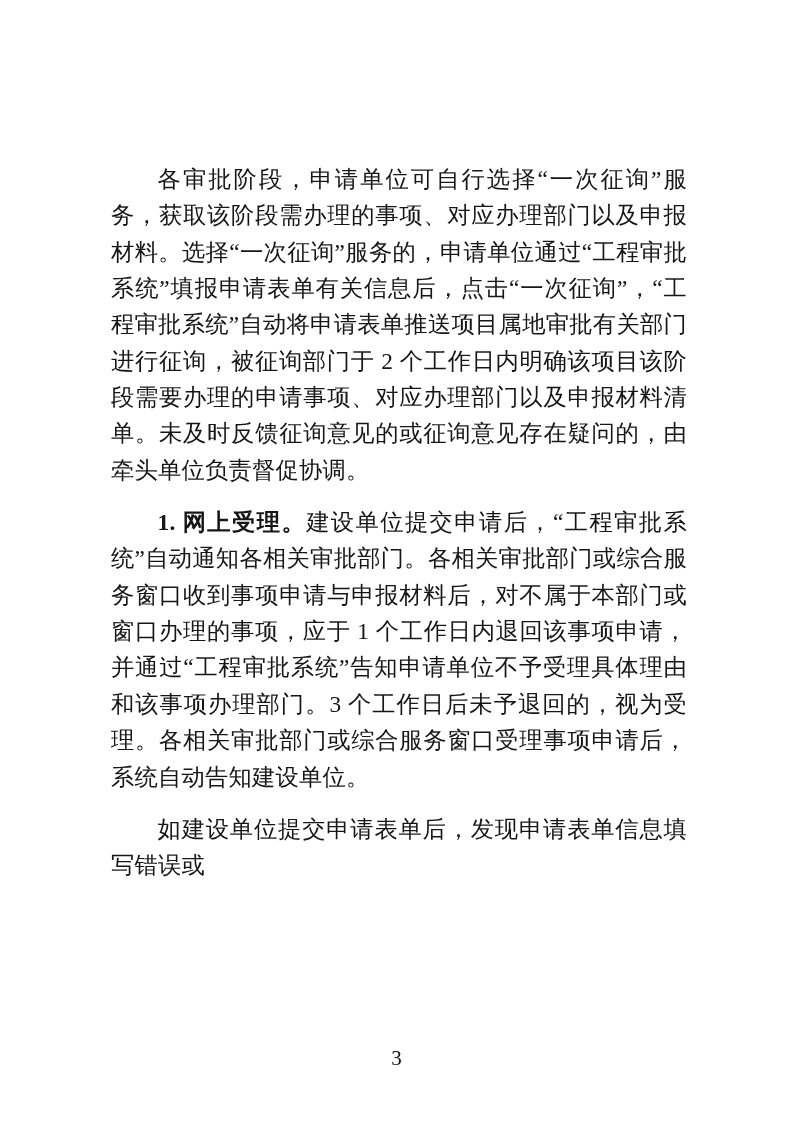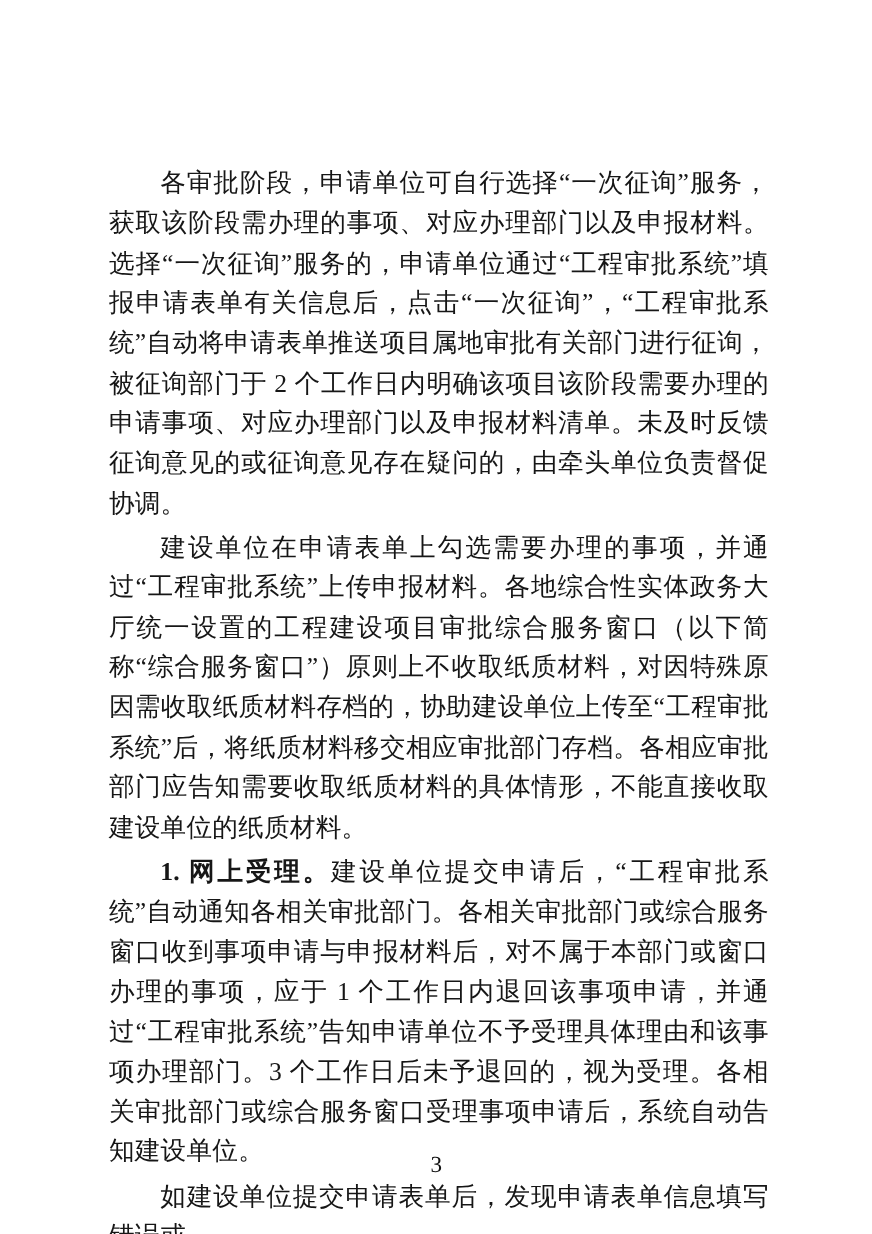--- a/index.html
+++ b/index.html
@@ -18,21 +18,21 @@
     width: 793px; height: 1122px;
     background: #ffffff;
   }
   .doc-body {
     position: absolute;
     left: 95px;
     top: 145px;
     width: 608px;
   }
   .para {
-    margin: 4px;
+    margin: 16px;
     padding: 0;
     font-size: 23.3px;
     line-height: 36.35px;
     letter-spacing: 0.2px;
     text-align: justify;
     text-justify: inter-character;
     text-indent: 2em;
   }
   .para b { font-weight: bold; }
   .footer {
@@ -47,20 +47,19 @@
   }
 </style>
 </head>
 <body>
 
 <div class="page">
 
   <div class="doc-body">
 
   <p class="para">各审批阶段，申请单位可自行选择“一次征询”服务，获取该阶段需办理的事项、对应办理部门以及申报材料。选择“一次征询”服务的，申请单位通过“工程审批系统”填报申请表单有关信息后，点击“一次征询”，“工程审批系统”自动将申请表单推送项目属地审批有关部门进行征询，被征询部门于 2 个工作日内明确该项目该阶段需要办理的申请事项、对应办理部门以及申报材料清单。未及时反馈征询意见的或征询意见存在疑问的，由牵头单位负责督促协调。</p>
-      <p class="para">建设单位在申请表单上勾选需要办理的事项，并通过“工程审批系统”上传申报材料。各地综合性实体政务大厅统一设置的工程建设项目审批综合服务窗口（以下简称“综合服务窗口”）原则上不收取纸质材料，对因特殊原因需收取纸质材料存档的，协助建设单位上传至“工程审批系统”后，将纸质材料移交相应审批部门存档。各相应审批部门应告知需要收取纸质材料的具体情形，不能直接收取建设单位的纸质材料。</p>
       <p class="para"><b>1. 网上受理。</b>建设单位提交申请后，“工程审批系统”自动通知各相关审批部门。各相关审批部门或综合服务窗口收到事项申请与申报材料后，对不属于本部门或窗口办理的事项，应于 1 个工作日内退回该事项申请，并通过“工程审批系统”告知申请单位不予受理具体理由和该事项办理部门。3 个工作日后未予退回的，视为受理。各相关审批部门或综合服务窗口受理事项申请后，系统自动告知建设单位。</p>
       <p class="para">如建设单位提交申请表单后，发现申请表单信息填写错误或</p>
     </div>
 
   <div class="footer">3</div>
 
 </div>
 
 </body></html>

